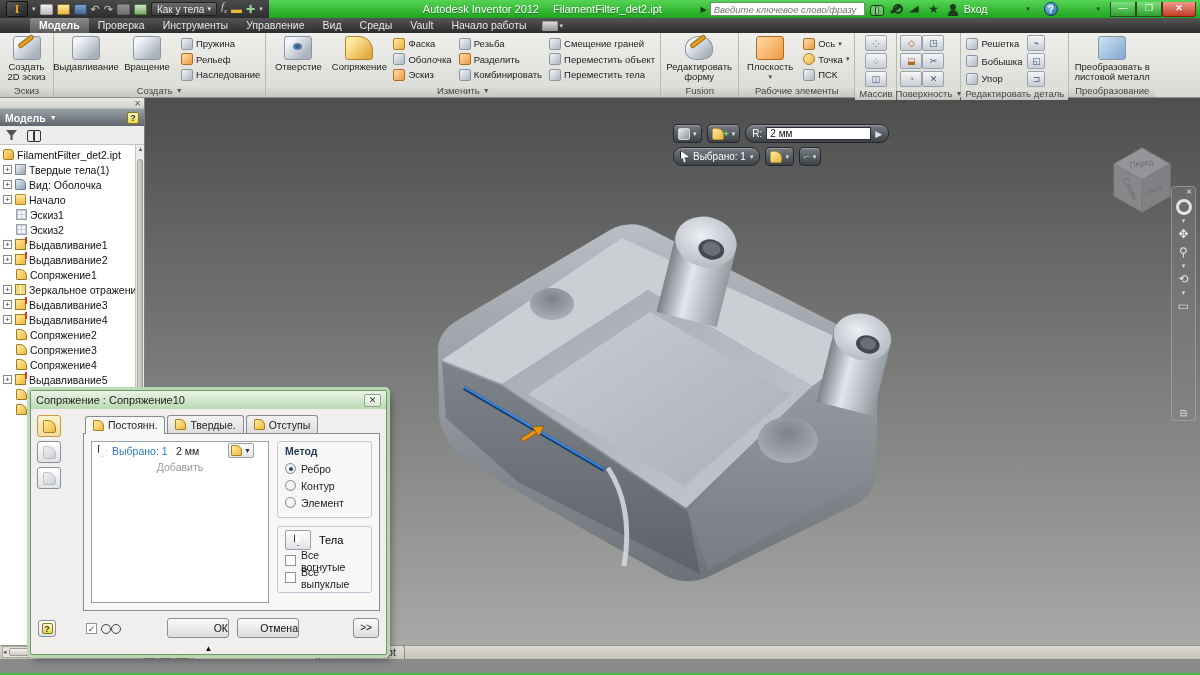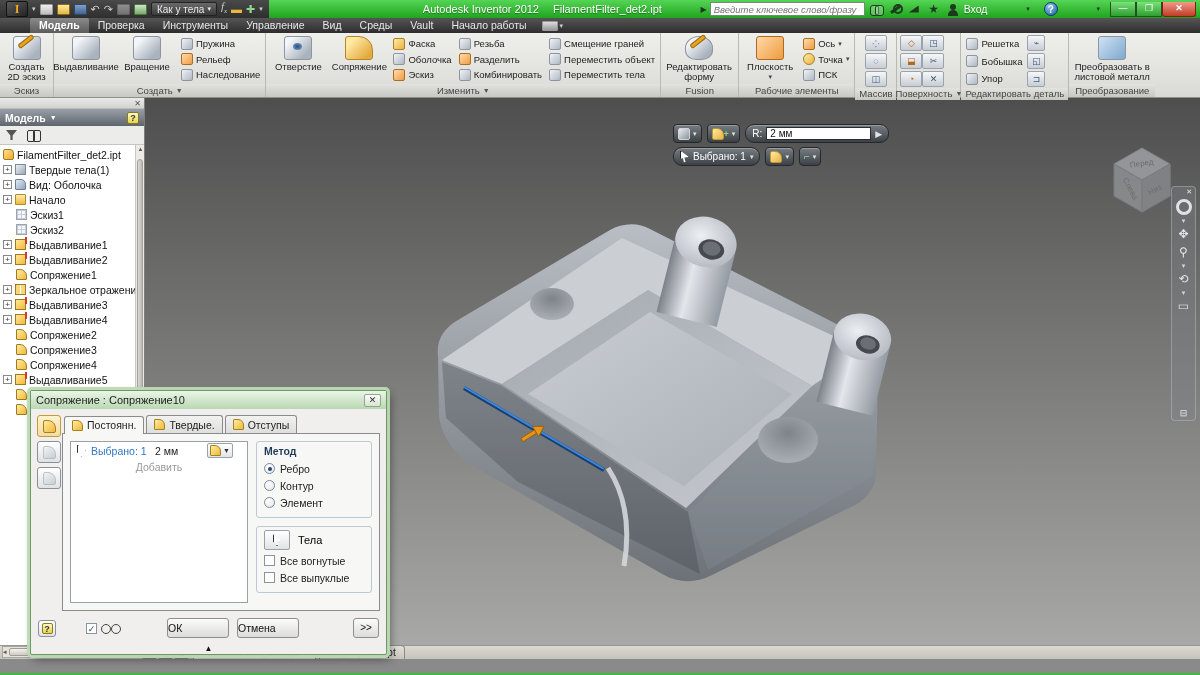--- a/index.html
+++ b/index.html
@@ -109,21 +109,21 @@
 .nitem{font-size:12px;line-height:16px;height:18px;}
 .nsmall{font-size:7px;line-height:8px;height:9px;color:#d2d5d9;}
 .nclose{align-self:flex-end;font-size:7px;padding:1px 3px;color:#e8e8e8;}
 .nwheel{width:16px;height:16px;border:3px solid #dfe2e6;border-radius:50%;margin:2px 0;}
 .nmin{margin-top:auto;margin-bottom:2px;font-size:9px;}
 
 
 .dialog{position:absolute;left:30px;top:390px;width:357px;z-index:70;background:#f0efed;border:1px solid #6e9668;box-shadow:0 0 0 3px rgba(186,219,178,.95),3px 4px 10px rgba(0,0,0,.45);border-radius:2px;}
 .dtitle{height:18px;background:linear-gradient(#eaf5e7,#b9d8b2);display:flex;align-items:center;padding:0 5px;font-size:11px;color:#1c1c1c;}
 .dclose{margin-left:auto;width:17px;height:13px;border:1px solid #8fa88a;border-radius:2px;background:linear-gradient(#fdfdfd,#d8e4d4);font-size:9px;line-height:11px;text-align:center;color:#333;}
-.dbody{display:flex;gap:1px;padding:6px 6px 2px 6px;}
+.dbody{display:flex;gap:22px;padding:6px 6px 2px 6px;}
 .dleft{display:flex;flex-direction:column;gap:4px;}
 .dlbtn{width:24px;height:22px;border:1px solid #8a9096;border-radius:3px;background:linear-gradient(#fff,#dfe2e5);display:flex;align-items:center;justify-content:center;}
 .dlbtn.active{background:linear-gradient(#fdf2cf,#f3ddA0);border-color:#c59a3a;}
 .dlbtn .dfil{width:13px;height:13px;border:1px solid #a8811f;background:linear-gradient(135deg,#ffec9e,#f0b83e);border-radius:2px 8px 2px 2px;}
 .dlbtn .dgray{width:13px;height:13px;border:1px solid #9aa1a8;background:linear-gradient(135deg,#eef0f3,#b9bfc6);border-radius:2px 8px 2px 2px;opacity:.6;}
 .dmain{flex:1;}
 .dtabs{display:flex;gap:2px;margin-left:2px;}
 .dtab{display:flex;align-items:center;gap:4px;border:1px solid #898c8f;border-bottom:none;border-radius:3px 3px 0 0;padding:2px 7px;font-size:10.5px;background:linear-gradient(#f2f2f1,#dededd);color:#222;}
 .dtab.active{background:#f7f7f6;position:relative;top:1px;padding-bottom:3px;}
 .dtab .tfil{width:11px;height:11px;border:1px solid #a8811f;background:linear-gradient(135deg,#ffec9e,#f0b83e);border-radius:1px 6px 1px 1px;}
@@ -150,21 +150,21 @@
 .cbox{width:11px;height:11px;border:1px solid #8a949e;background:#fff;flex:none;font-size:9px;line-height:10px;text-align:center;color:#2a4a6a;}
 .dbodysel{display:flex;align-items:center;gap:8px;margin-bottom:2px;}
 .dbodybtn{width:26px;height:20px;border:1px solid #9aa0a6;border-radius:2px;background:linear-gradient(#fff,#e0e3e6);display:flex;align-items:center;justify-content:center;}
 .dbottom{display:flex;align-items:center;padding:5px 7px 7px 7px;}
 .dhelp{width:18px;height:17px;border:1px solid #8a9096;border-radius:3px;background:linear-gradient(#fff,#dfe2e5);text-align:center;line-height:16px;font-size:10px;}
 .dhelp span{display:inline-block;width:11px;height:11px;background:linear-gradient(#fff9c8,#e8d44a);border:1px solid #8a7a1a;border-radius:2px;font-size:9px;line-height:10px;font-weight:bold;color:#333;}
 .dprev{display:flex;align-items:center;gap:4px;margin-left:30px;}
 .glasses{position:relative;width:20px;height:10px;}
 .glasses::before,.glasses::after{content:'';position:absolute;top:1px;width:8px;height:8px;border:1.5px solid #444;border-radius:50%;}
 .glasses::before{left:0;}.glasses::after{right:0;}
-.dbtn{width:62px;height:20px;border:1px solid #8e8e8e;border-radius:3px;background:linear-gradient(#fbfbfb,#dcdcda);font-size:10.5px;text-align:left;line-height:18px;color:#111;}
+.dbtn{width:62px;height:20px;border:1px solid #8e8e8e;border-radius:3px;background:linear-gradient(#fbfbfb,#dcdcda);font-size:10.5px;text-align:right;line-height:18px;color:#111;}
 .dbtn.ok{margin-left:46px;}
 .dbtn.cancel{margin-left:8px;}
 .dmore{margin-left:auto;width:26px;height:20px;border:1px solid #8e8e8e;border-radius:3px;background:linear-gradient(#fbfbfb,#dcdcda);font-size:10px;text-align:center;line-height:18px;color:#111;}
 .dcollapse{text-align:center;font-size:8px;color:#111;height:9px;line-height:7px;}
 
 
 .dock{position:absolute;left:0;bottom:16px;width:1200px;height:14px;background:linear-gradient(#dcd9d3,#c6c3bd);border-top:1px solid #99968f;display:flex;align-items:flex-end;z-index:40;}
 .hscroll{width:138px;height:12px;margin:0 2px 1px 2px;background:#e6e3dd;border:1px solid #aaa7a0;display:flex;align-items:center;font-size:7px;color:#555;}
 .hthumb{flex:1;height:8px;margin:0 2px;background:linear-gradient(#f4f2ee,#cfccc6);border:1px solid #a09d96;border-radius:2px;text-align:center;line-height:7px;letter-spacing:1px;color:#8a877f;}
 .dockico{width:15px;height:13px;border:1px solid #8f8c86;background:linear-gradient(#f6f4f0,#d6d3cd);font-size:9px;text-align:center;line-height:12px;color:#333;margin-right:1px;border-radius:2px;}

